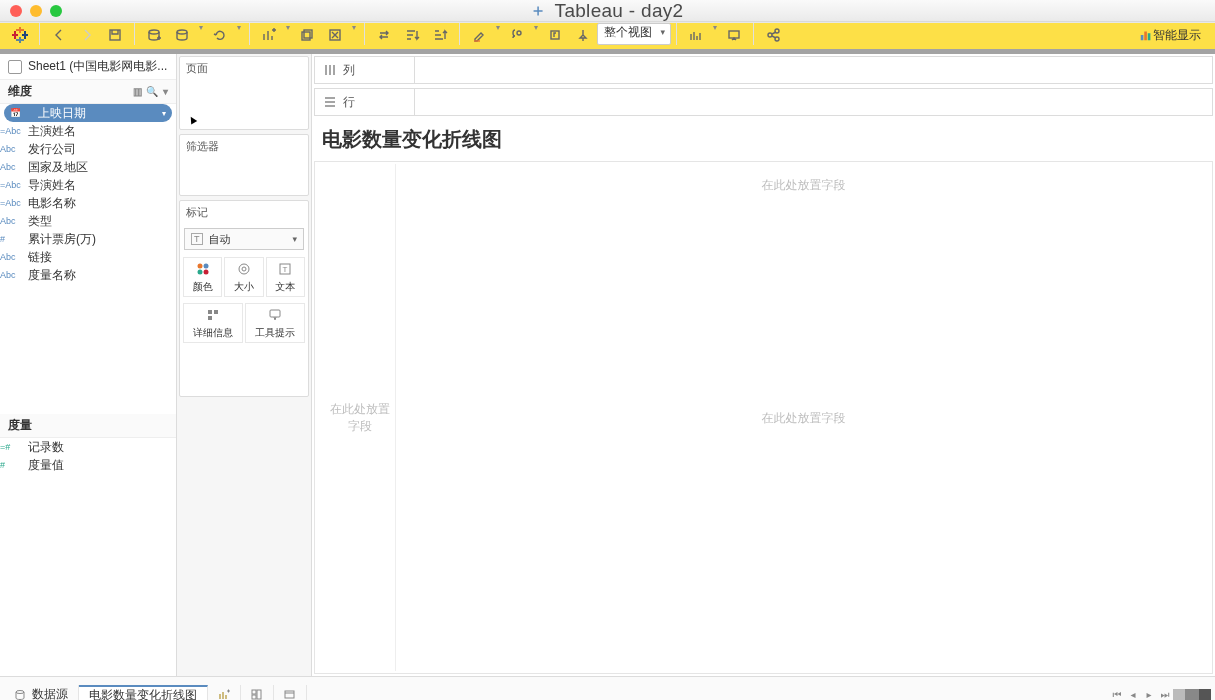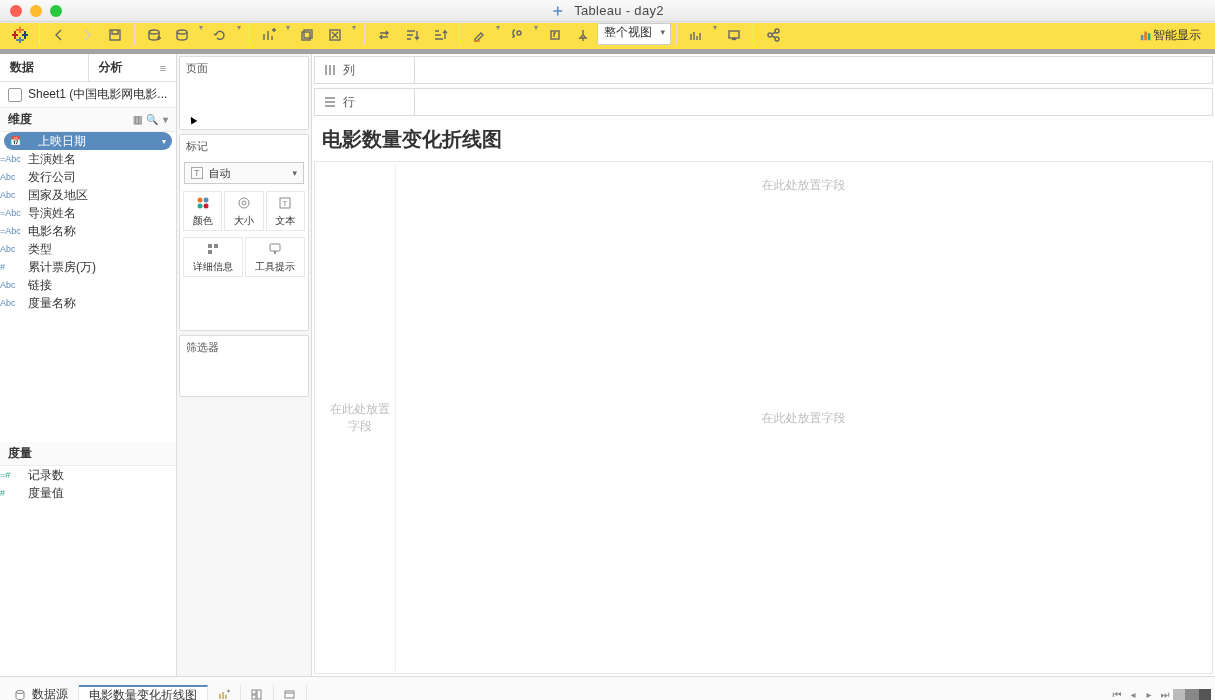--- a/index.html
+++ b/index.html
@@ -3,21 +3,21 @@
 <meta charset="utf-8">
 <style>
 * { box-sizing: border-box; margin: 0; padding: 0; font-family: -apple-system, "Helvetica Neue", Arial, sans-serif; }
 body { width: 1215px; height: 700px; background: #f6f6f6; font-size: 12px; color: #333; overflow: hidden; }
 
 
 .titlebar { height: 22px; background: linear-gradient(#fafafa,#eaeaea); border-bottom: 1px solid #d9d9d9; display: flex; align-items: center; position: relative; }
 .traffic { display: flex; gap: 8px; margin-left: 10px; }
 .dot { width: 12px; height: 12px; border-radius: 50%; }
 .dot.red{background:#ff5f57;} .dot.yellow{background:#febc2e;} .dot.green{background:#28c840;}
-.titlebar-title { position: absolute; left: 50%; transform: translateX(-50%); font-size: 13px; letter-spacing: .3px; color: #4a4a4a; display:flex; align-items:center; gap:11px;justify-content:center;}
+.titlebar-title { position: absolute; left: 50%; transform: translateX(-50%); font-size: 19px; letter-spacing: .3px; color: #4a4a4a; display:flex; align-items:center; gap:11px;justify-content:center;}
 .tab-logo-sm{ width:12px;height:12px; display:inline-block;}
 
 
 .toolbar { height: 32px; background: #fde047; border-top:1px solid #e8e8e8; border-bottom: 5px solid #a3a3a3; display: flex; align-items: flex-start; padding: 0 6px; }
 .tbtn { width: 28px; height: 24px; display:flex; align-items:center; justify-content:center; color:#5c5c5c; border-right:none; }
 .tbtn svg { stroke:#666; fill:none; stroke-width:1.4; }
 .tsep { width: 1px; height: 22px; background: #e0e0e0; margin: 0 5px; }
 .tdrop { width:10px; display:flex; align-items:center; justify-content:center;}
 .tdrop::after{content:"▾"; font-size:8px; color:#888;}
 .fit-select{ height:22px; border:1px solid #ccc; background:#fff; padding:0 18px 0 6px; font-size:12px; border-radius:2px; position:relative;}
@@ -259,29 +259,20 @@
         <rect x="6" y="4" width="3" height="10" fill="#e8762d"></rect>
         <rect x="10" y="6" width="3" height="8" fill="#2aa88c"></rect>
       </svg>
     <span>智能显示</span>
   </div>
 </div>
 
 <div class="main">
 
   <div class="data-pane">
-    <div class="data-tabs">
-      <div class="data-tab">
-          <span>数据</span>
-        </div>
-      <div class="data-tab">
-          <span>分析</span>
-          <span class="menu" style="margin-left:auto"></span>
-        </div>
-    </div>
     <div class="datasource">
       <span class="ds-icon"></span>
       <span>Sheet1 (中国电影网电影...</span>
     </div>
     <div class="dim-block">
       <div class="dim-header">
         <span>维度</span>
         <span class="hicons">
             <span>▥</span>
             <span>🔍</span>
@@ -345,20 +336,23 @@
             <span class="ftype meas">#</span>
             <span class="fname">度量值</span>
           </div>
       </div>
     </div>
   </div>
 
   <div class="shelves-pane">
     <div class="shelf pages">
         <div class="shelf-title">页面</div>
+      </div>
+    <div class="shelf filters">
+        <div class="shelf-title">筛选器</div>
       </div>
     <div class="shelf marks">
       <div class="shelf-title">标记</div>
       <div class="marks-select">
           <span>自动</span>
         </div>
       <div class="marks-grid">
         <div class="mark-cell">
             <svg viewBox="0 0 16 16">
               <circle cx="5" cy="5" r="2.5" fill="#e8762d"></circle>
@@ -395,23 +389,20 @@
         <div class="mark-cell">
             <svg viewBox="0 0 16 16">
               <rect x="3" y="3" width="10" height="7" rx="1" fill="none" stroke="#888"></rect>
               <path d="M7 10l1 3 1-3" fill="none" stroke="#888"></path>
             </svg>
             <span>工具提示</span>
           </div>
       </div>
       <div class="marks-body"></div>
     </div>
-    <div class="shelf filters">
-        <div class="shelf-title">筛选器</div>
-      </div>
   </div>
 
   <div class="canvas-pane">
     <div class="rc-shelf">
       <div class="rc-label">
           <svg viewBox="0 0 14 14">
             <path d="M3 2v10M7 2v10M11 2v10" stroke="#888" stroke-width="1.5"></path>
           </svg>
           <span>列</span>
         </div>

